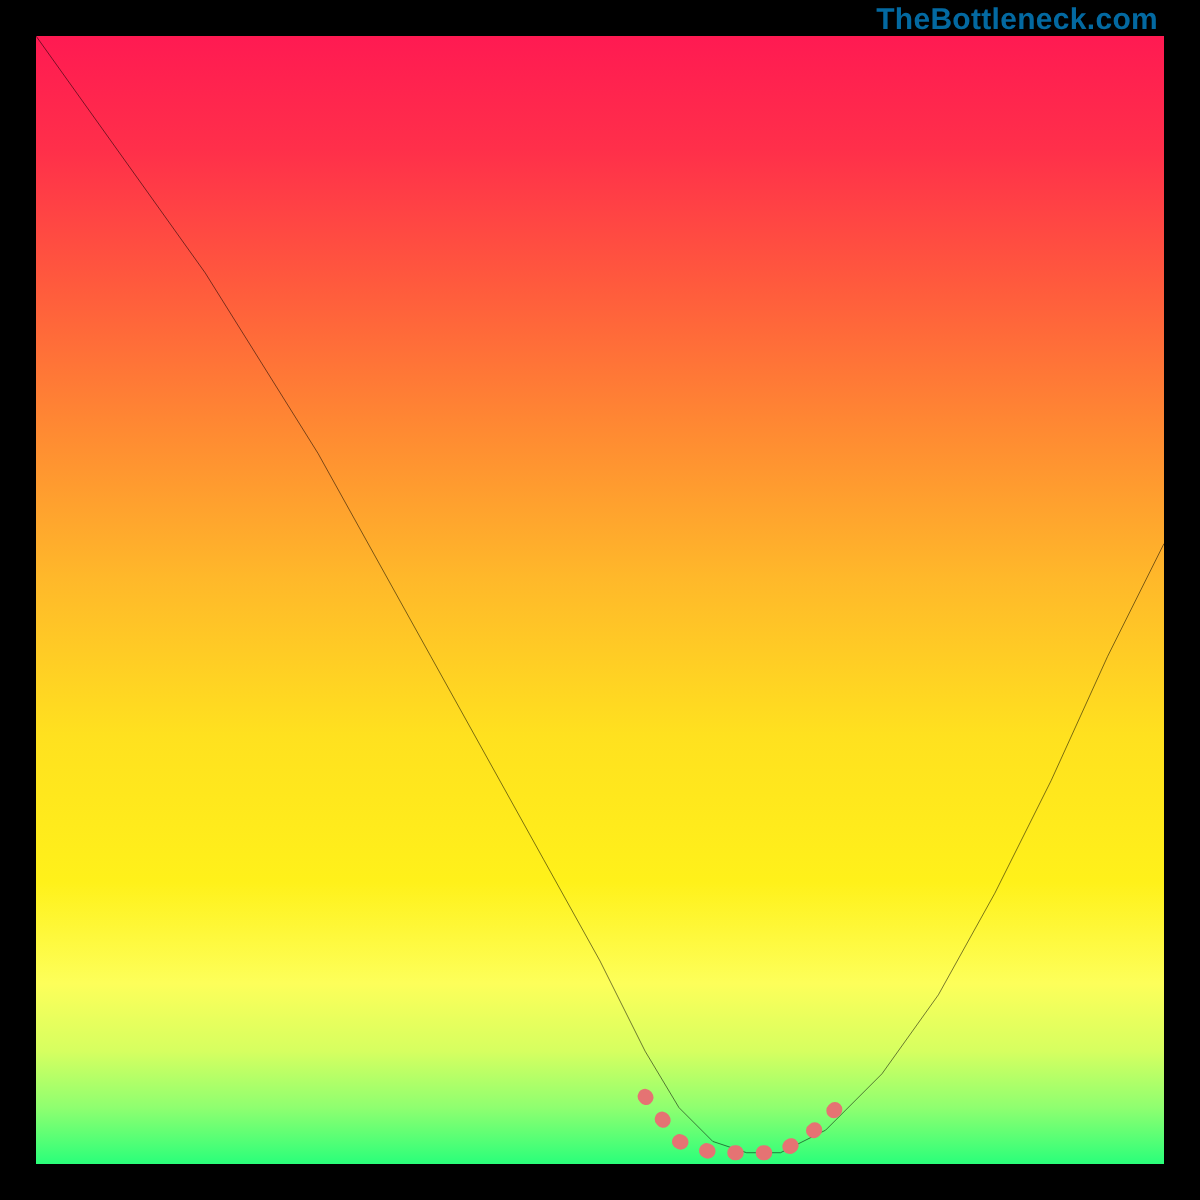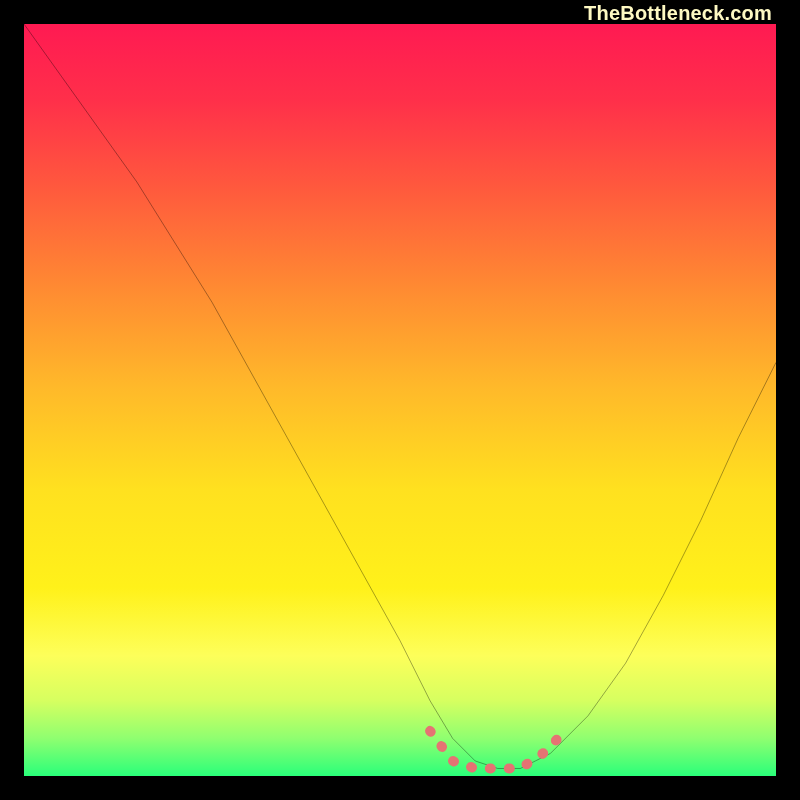--- a/index.html
+++ b/index.html
@@ -36,21 +36,21 @@
     position: absolute;
     left: 0;
     top: 0;
     width: 100%;
     height: 100%;
   }
   .watermark {
     position: absolute;
     top: 2px;
     right: 28px;
-    color: #fef9c3;
+    color: #0369a1;
     font-size: 20px;
     font-weight: 600;
     letter-spacing: 0.2px;
     user-select: none;
   }
 </style>
 </head>
 <body>
 
 <div class="stage">

